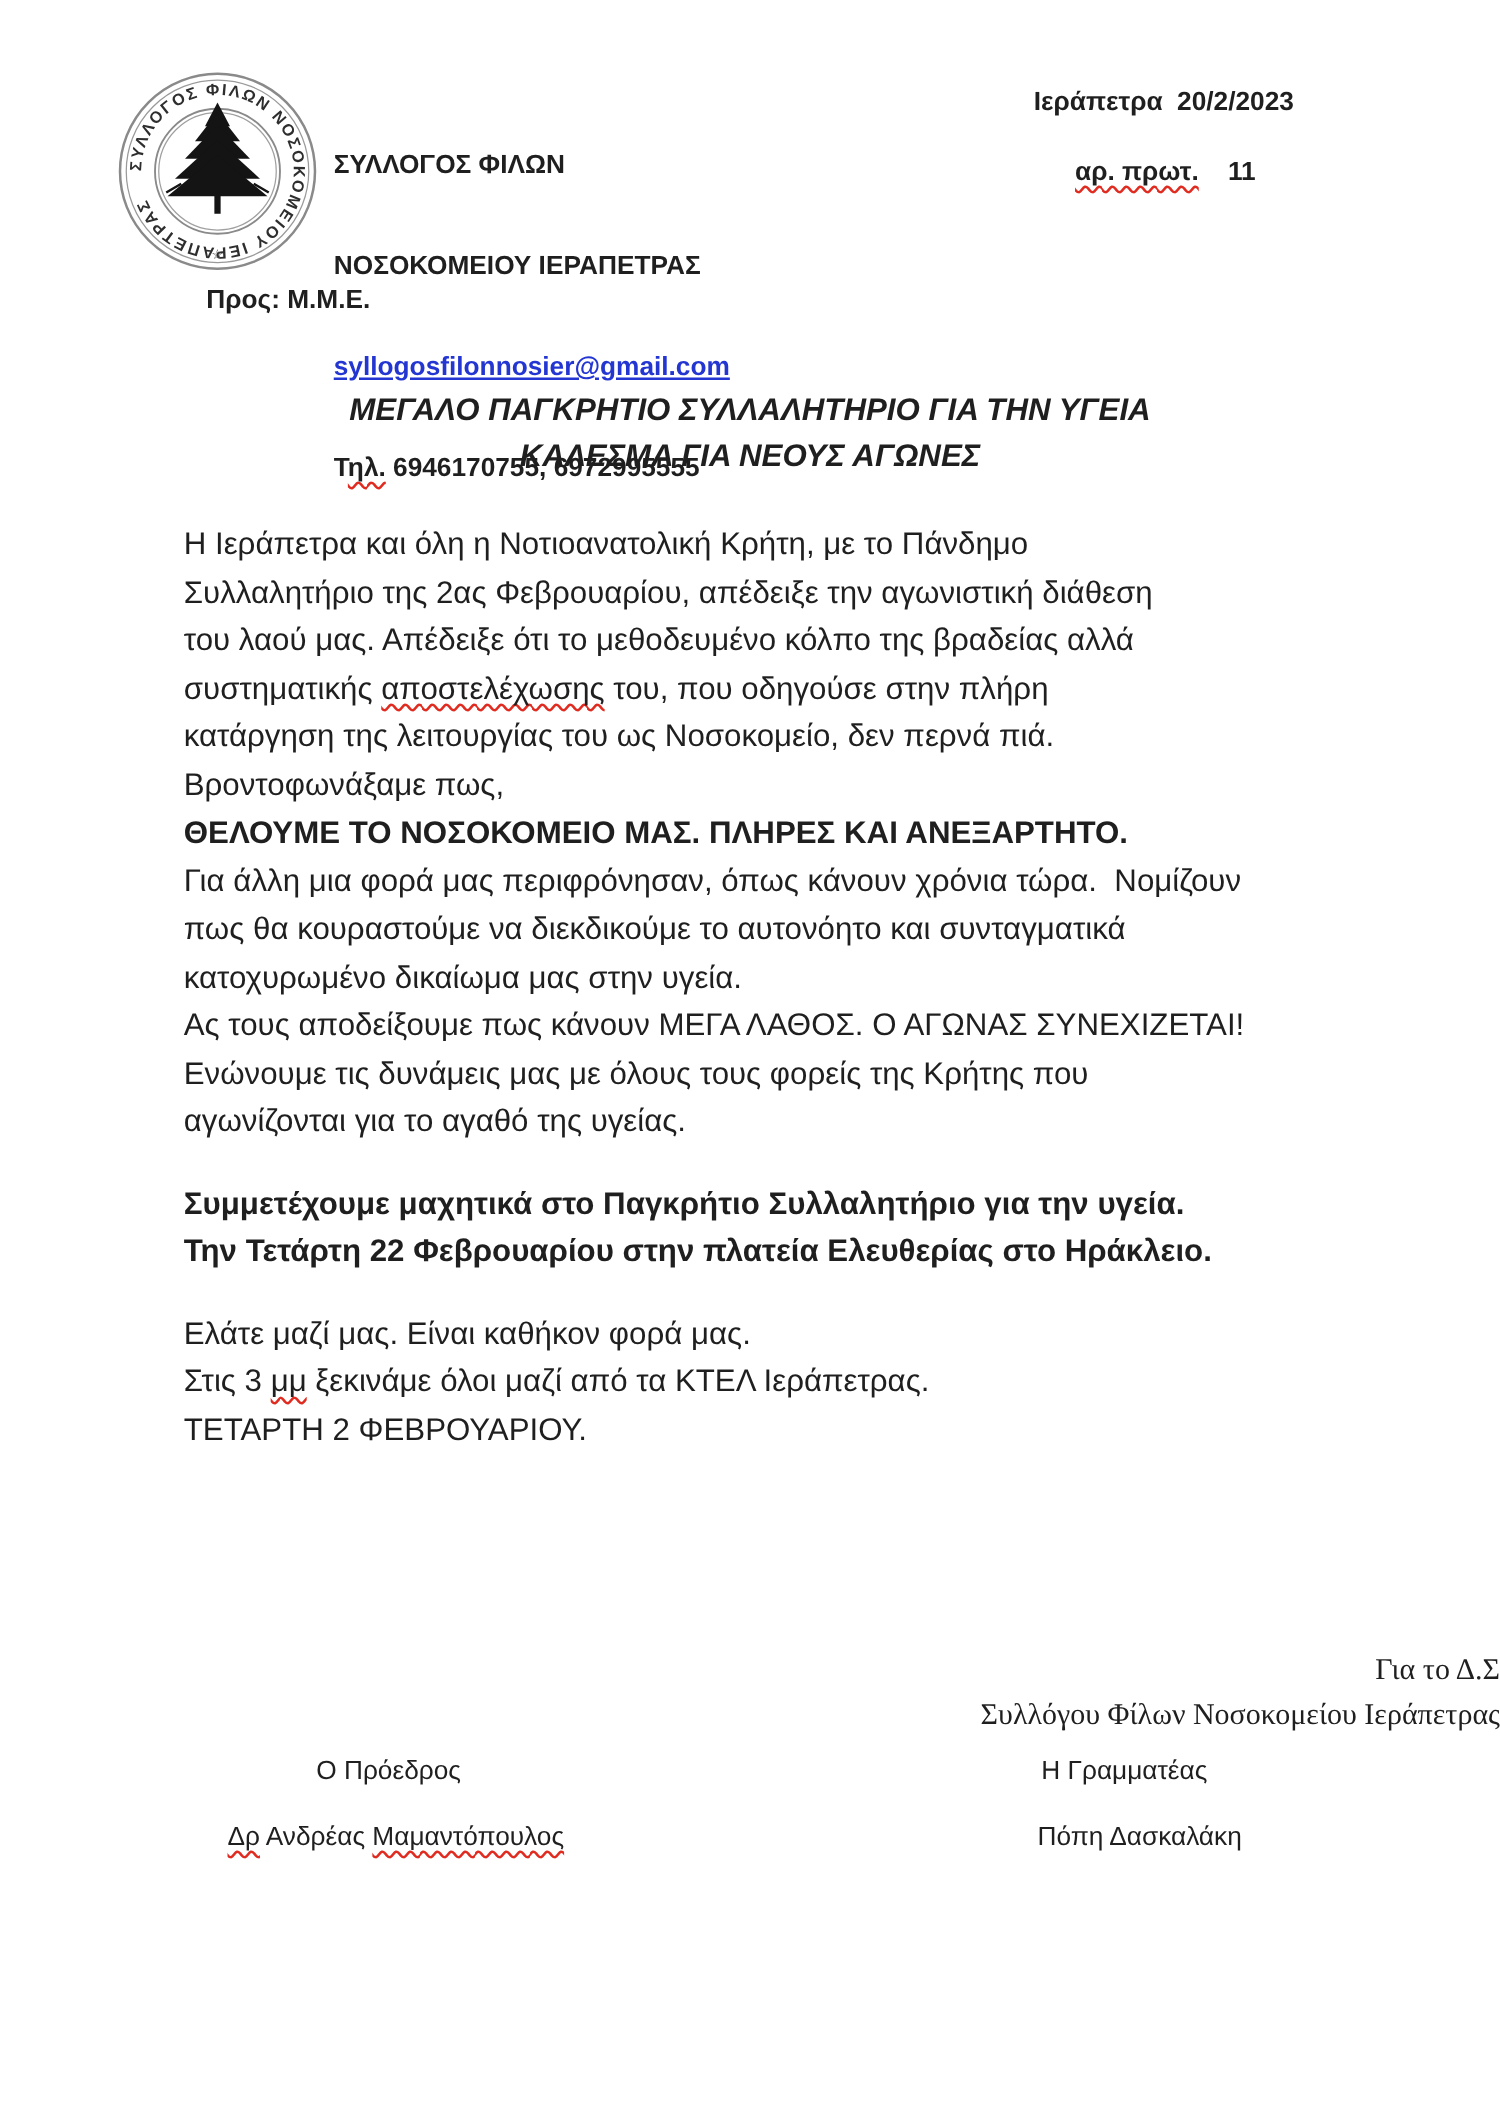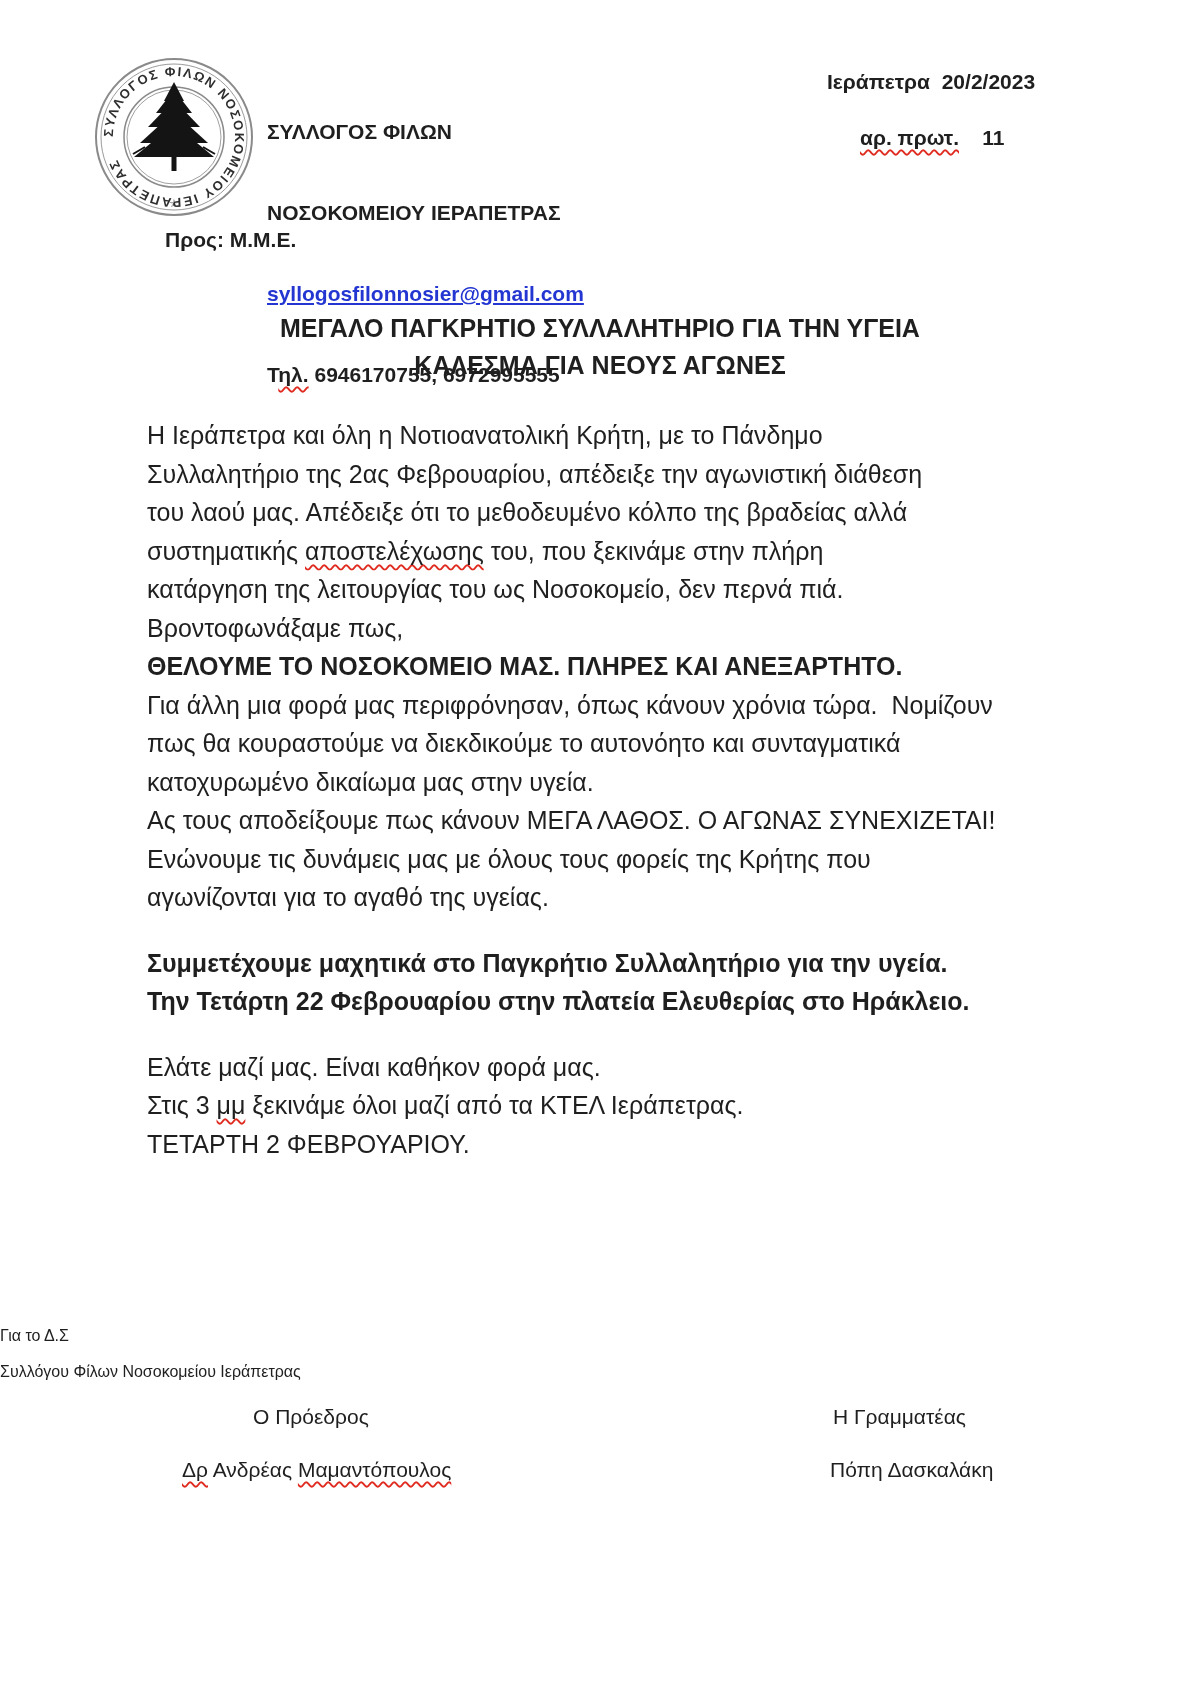--- a/index.html
+++ b/index.html
@@ -17,37 +17,37 @@
   .org-block{position:absolute;left:267px;top:64px;font-weight:bold;font-size:21px;line-height:27px;white-space:pre;}
   .org-line{display:block;}
   .email-link{color:#2436d2;text-decoration:underline;font-weight:bold;display:block;}
   .phone-line{display:block;}
   .meta-date{position:absolute;left:827px;top:70px;font-weight:bold;font-size:21px;white-space:pre;}
   .meta-protocol{position:absolute;left:860px;top:126px;font-weight:bold;font-size:21px;white-space:pre;}
   
   .recipient{position:absolute;left:165px;top:228px;font-weight:bold;font-size:21px;}
   
   .title{position:absolute;left:0;top:310px;width:100%;text-align:center;font-weight:bold;font-size:25px;line-height:37px;}
-  .title span{display:block;}
+  .title span{display:block;font-style:italic;}
   
   .body-text{position:absolute;left:147px;top:416px;width:1010px;font-size:25px;line-height:38.5px;}
   .para{margin:0 0 27px 0;padding:0;}
   .para.bold .line{font-weight:bold;}
   .line{white-space:pre;}
   .line.bold{font-weight:bold;}
   .sq{
     text-decoration-line:underline;
     text-decoration-style:wavy;
     text-decoration-color:#e02b20;
     text-decoration-thickness:2px;
     text-decoration-skip-ink:none;
     text-underline-offset:4px;
   }
   
-  .closing{position:absolute;left:0;top:1318px;width:100%;text-align:left;font-size:16px;line-height:36px;}
+  .closing{position:absolute;left:0;top:1318px;width:100%;text-align:right;font-size:24px;line-height:36px;font-family:Liberation Serif, serif;}
   .closing span{display:block;}
   .sig-role-left{position:absolute;left:253px;top:1405px;font-size:21px;}
   .sig-role-right{position:absolute;left:833px;top:1405px;font-size:21px;text-align:right;}
   .sig-name-left{position:absolute;left:182px;top:1458px;font-size:21px;white-space:pre;}
   .sig-name-right{position:absolute;left:830px;top:1458px;font-size:21px;}
 </style>
 </head>
 <body>
 
 <div class="page">
@@ -92,21 +92,21 @@
   <div class="title">
     <span>ΜΕΓΑΛΟ ΠΑΓΚΡΗΤΙΟ ΣΥΛΛΑΛΗΤΗΡΙΟ ΓΙΑ ΤΗΝ ΥΓΕΙΑ</span>
     <span>ΚΑΛΕΣΜΑ ΓΙΑ ΝΕΟΥΣ ΑΓΩΝΕΣ</span>
   </div>
 
   <div class="body-text">
       <div class="para">
         <div class="line">Η Ιεράπετρα και όλη η Νοτιοανατολική Κρήτη, με το Πάνδημο</div>
         <div class="line">Συλλαλητήριο της 2ας Φεβρουαρίου, απέδειξε την αγωνιστική διάθεση</div>
         <div class="line">του λαού μας. Απέδειξε ότι το μεθοδευμένο κόλπο της βραδείας αλλά</div>
-        <div class="line"><span>συστηματικής </span><span class="sq">αποστελέχωσης</span><span> του, που ξεκινάμε στην πλήρη</span></div>
+        <div class="line"><span>συστηματικής </span><span class="sq">αποστελέχωσης</span><span> του, που οδηγούσε στην πλήρη</span></div>
         <div class="line">κατάργηση της λειτουργίας του ως Νοσοκομείο, δεν περνά πιά.</div>
         <div class="line">Βροντοφωνάξαμε πως,</div>
         <div class="line bold"><span>ΘΕΛΟΥΜΕ ΤΟ ΝΟΣΟΚΟΜΕΙΟ ΜΑΣ. ΠΛΗΡΕΣ ΚΑΙ ΑΝΕΞΑΡΤΗΤΟ.</span></div>
         <div class="line">Για άλλη μια φορά μας περιφρόνησαν, όπως κάνουν χρόνια τώρα.  Νομίζουν</div>
         <div class="line">πως θα κουραστούμε να διεκδικούμε το αυτονόητο και συνταγματικά</div>
         <div class="line">κατοχυρωμένο δικαίωμα μας στην υγεία.</div>
         <div class="line">Ας τους αποδείξουμε πως κάνουν ΜΕΓΑ ΛΑΘΟΣ. Ο ΑΓΩΝΑΣ ΣΥΝΕΧΙΖΕΤΑΙ!</div>
         <div class="line">Ενώνουμε τις δυνάμεις μας με όλους τους φορείς της Κρήτης που</div>
         <div class="line">αγωνίζονται για το αγαθό της υγείας.</div>
       </div>

